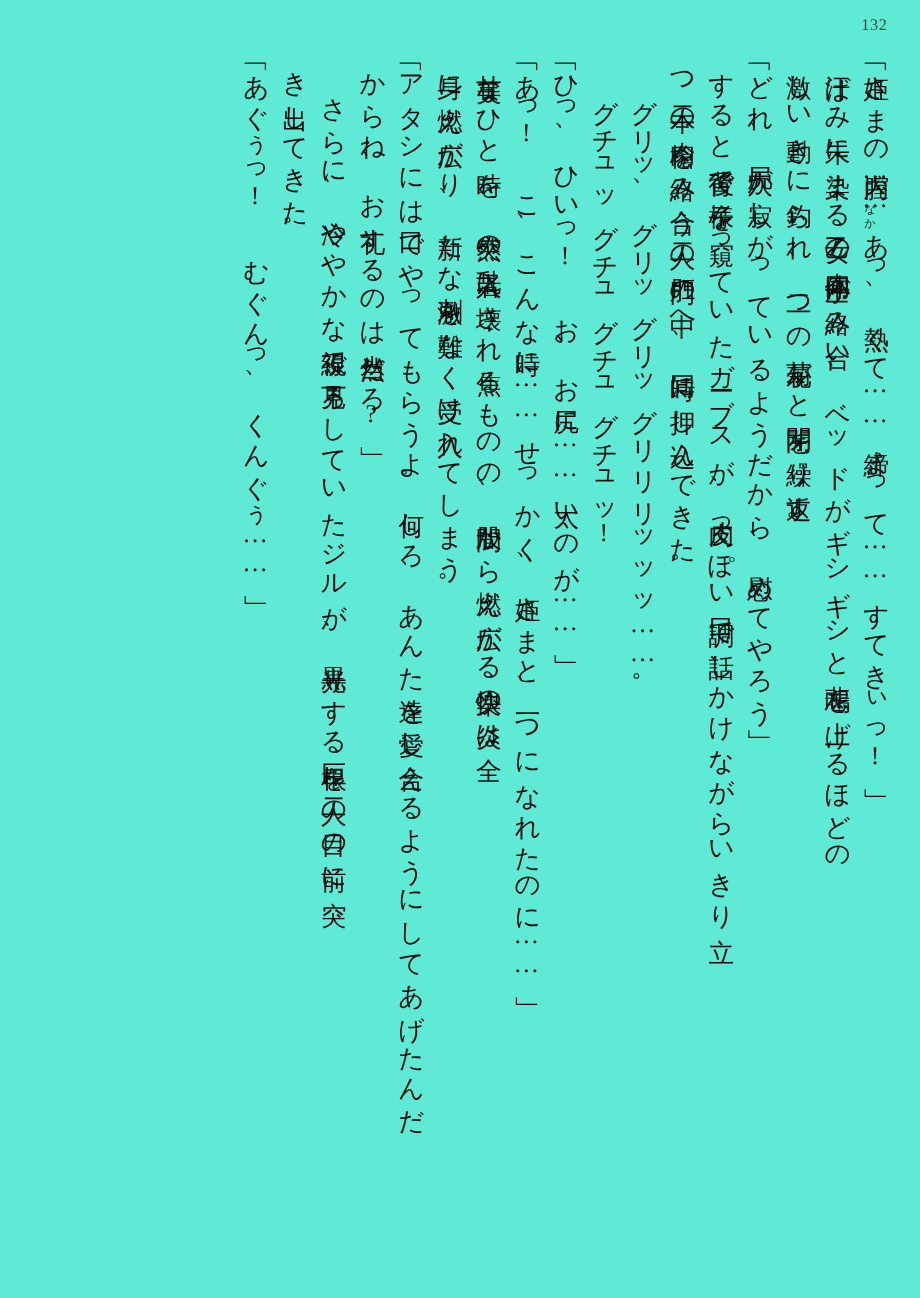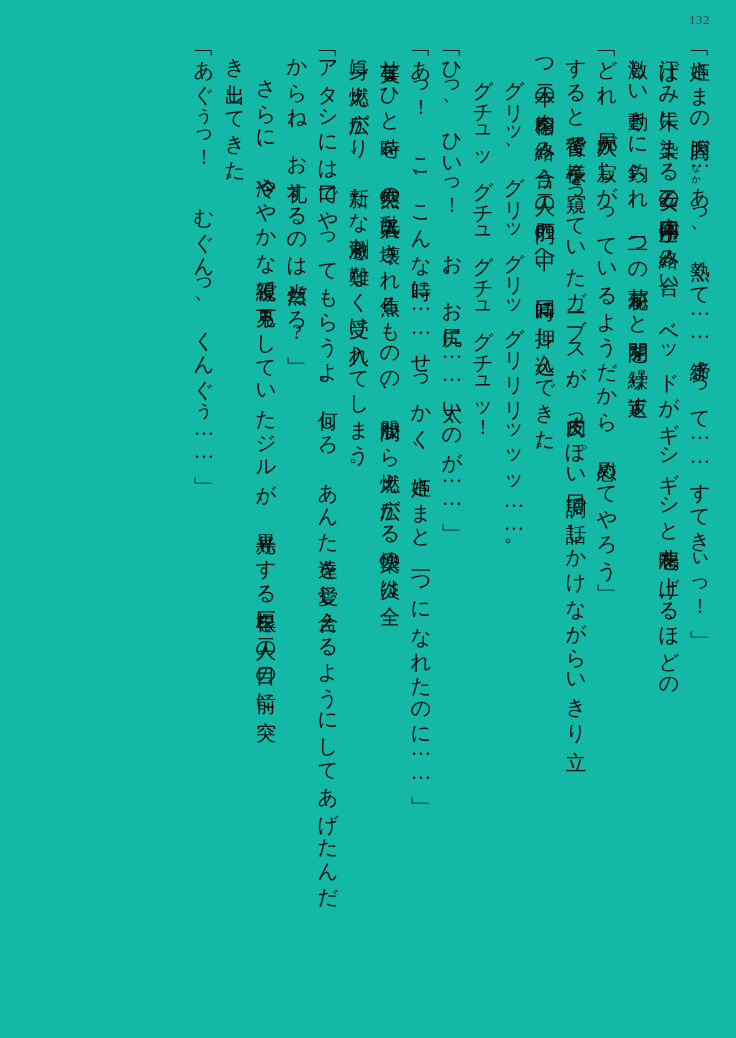--- a/index.html
+++ b/index.html
@@ -13,21 +13,21 @@
     font-family: "Liberation Serif", "DejaVu Serif", serif;
     color: #111111;
     overflow: hidden;
     position: relative;
   }
   .page {
     position: relative;
     width: 736px;
     height: 1038px;
     box-sizing: border-box;
-    background: #14b8a6;
+    background: #5eead4;
   }
   .page-number {
     position: absolute;
     top: 12px;
     right: 26px;
     font-size: 13px;
     color: #444444;
     font-family: "Liberation Serif", "DejaVu Serif", serif;
     letter-spacing: 0.5px;
   }

